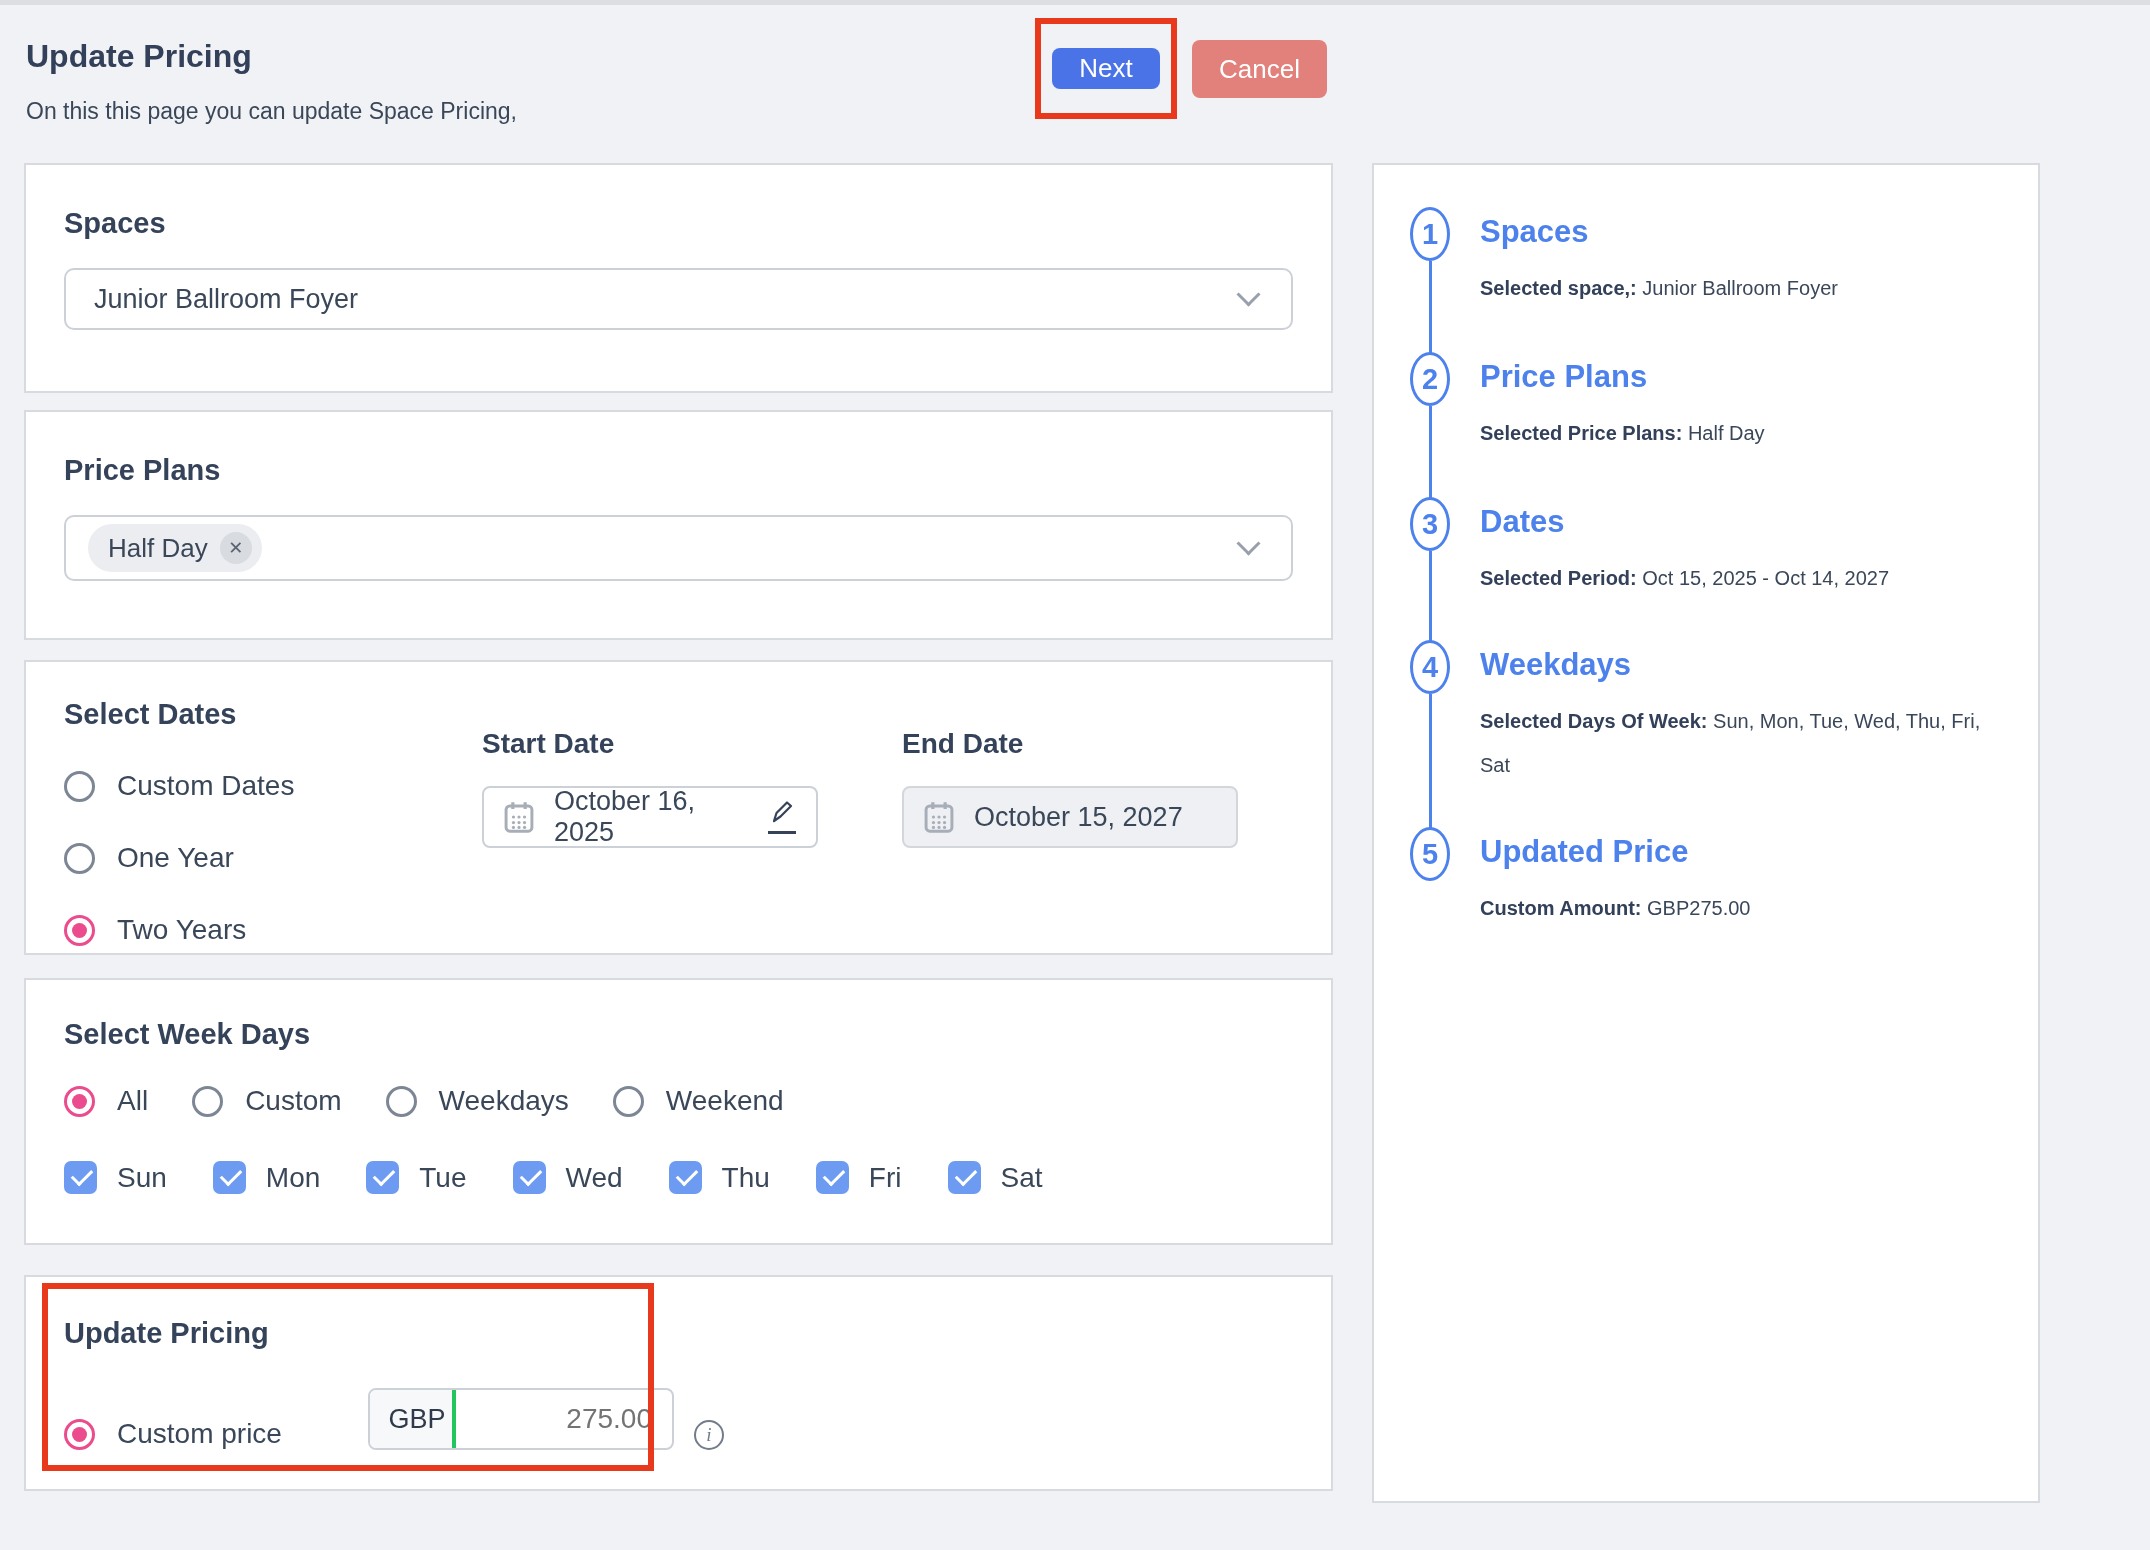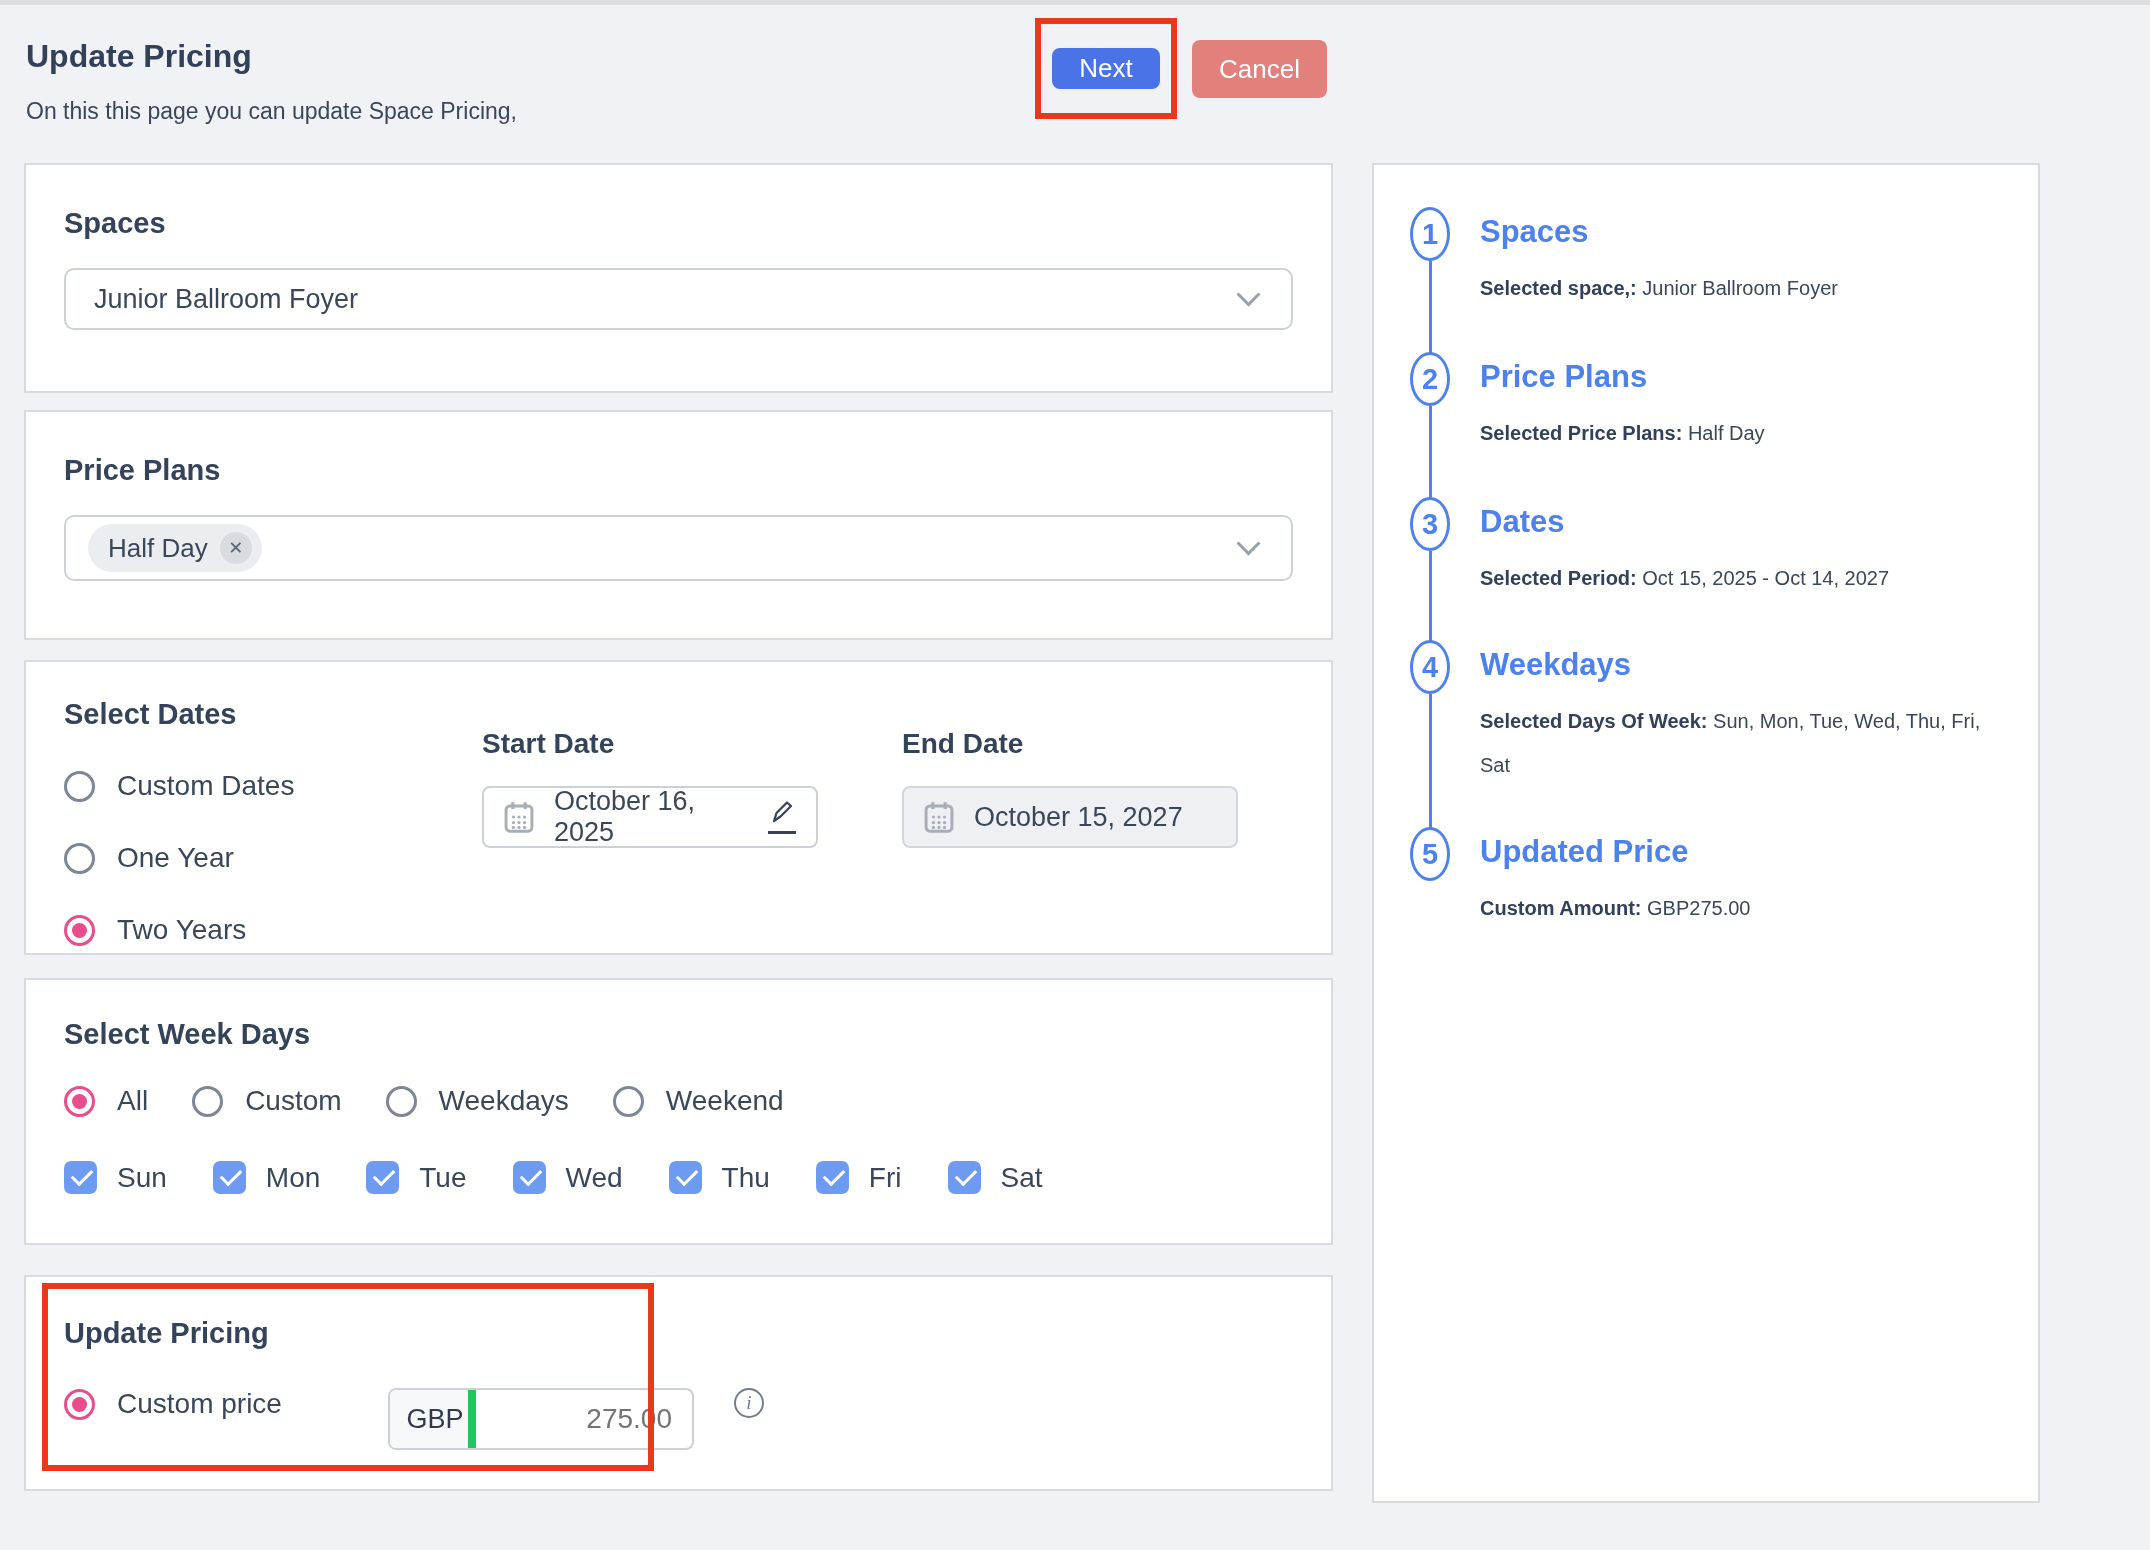--- a/index.html
+++ b/index.html
@@ -60,25 +60,25 @@
   .cal { flex:none; }
   .edit-icon { margin-left:auto; border-bottom:3px solid #35425a; padding:0 2px 1px; line-height:1; cursor:pointer; }
 
   
   .radio-row { display:flex; align-items:center; gap:44px; margin-top:34px; }
   .day-row { display:flex; align-items:center; gap:46px; margin-top:44px; }
   .day { display:flex; align-items:center; gap:20px; font-size:28px; color:#3a4759; }
 
   
   .redbox-pricing { position:absolute; left:16px; top:6px; width:612px; height:188px; border:6px solid #e8391c; pointer-events:none; }
-  .price-row { display:flex; align-items:flex-start; margin-top:38px;gap:20px; }
+  .price-row { display:flex; align-items:flex-end; margin-top:38px; }
   .price-row .opt { width:250px; }
   .amount-group { display:flex; width:306px; height:62px; border:2px solid #ccd1d8; border-radius:8px; overflow:hidden;
                   background:#fff; margin-left:54px; }
-  .currency { width:86px; background:#f7f8fa; border-right:8px solid #22c55e; display:flex; align-items:center;
+  .currency { width:86px; background:#f7f8fa; border-right:4px solid #22c55e; display:flex; align-items:center;
               justify-content:center; font-size:27px; color:#2f3a4a;padding-left:12px; }
   .amount { flex:1; display:flex; align-items:center; justify-content:flex-end; padding-right:20px; font-size:28px; color:#737373; }
   .info-icon { width:30px; height:30px; border:2.5px solid #727c8a; border-radius:50%; color:#727c8a; font-size:19px;
                display:flex; align-items:center; justify-content:center; margin-left:20px; font-family:"Liberation Serif",serif; font-style:italic; }
 
   
   #sidebar { position:absolute; left:1372px; top:163px; width:668px; height:1340px; background:#fff;
              border:2px solid #d7dade; padding:42px 36px; }
   .step { position:relative; display:flex; gap:30px; }
   .step .badge-col { width:40px; flex:none; }

